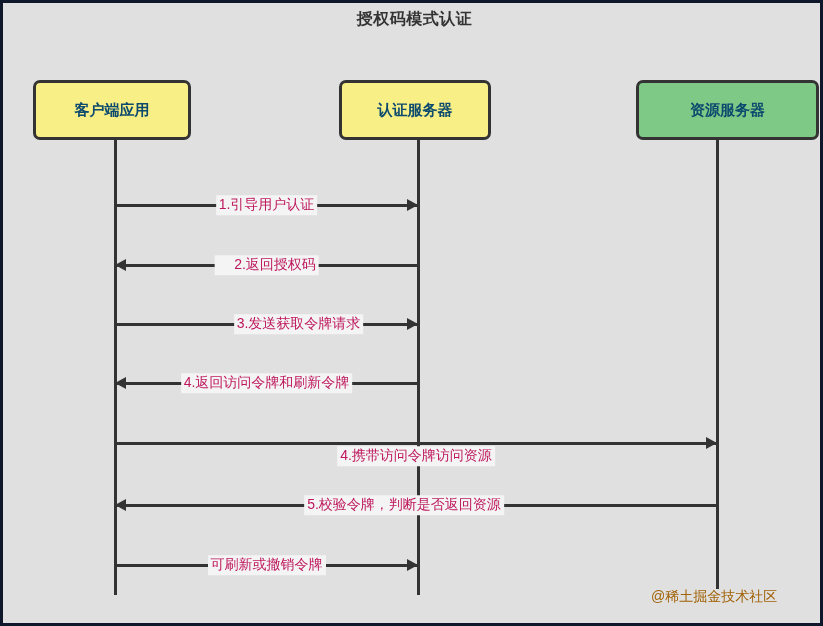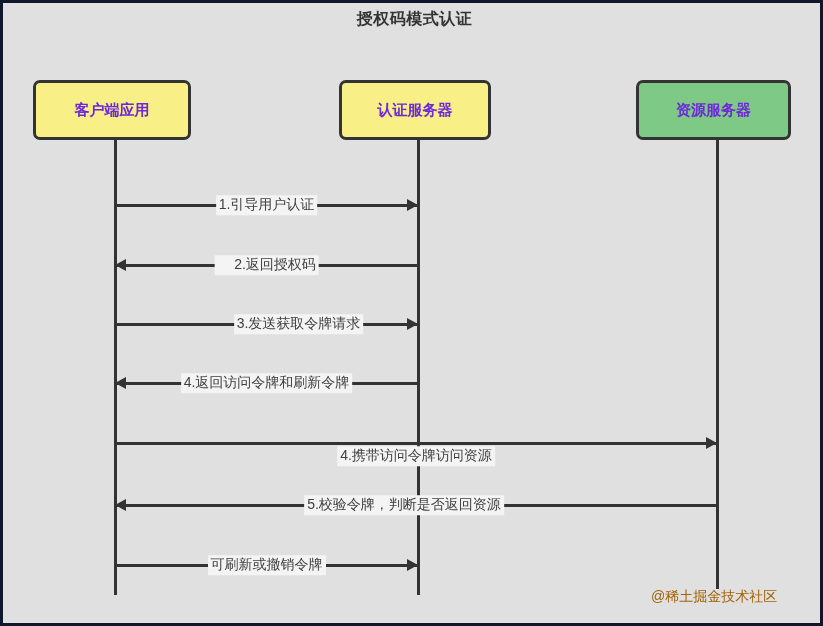--- a/index.html
+++ b/index.html
@@ -35,21 +35,21 @@
   .participant-box {
     position: absolute;
     box-sizing: border-box;
     border: 3px solid #333333;
     border-radius: 7px;
     display: flex;
     align-items: center;
     justify-content: center;
     font-size: 15px;
     font-weight: bold;
-    color: #6d28d9;
+    color: #0c4a6e;
   }
   .lifeline {
     position: absolute;
     width: 3px;
     background: #333333;
   }
   .msg-line {
     position: absolute;
     height: 3px;
     background: #333333;
@@ -66,21 +66,21 @@
   }
   .msg-arrow.left {
     border-right: 11px solid #333333;
   }
   .msg-label {
     position: absolute;
     transform: translate(-50%, -50%);
     background: #f4f4f4;
     padding: 1px 3px;
     font-size: 14px;
-    color: #404040;
+    color: #be185d;
     white-space: nowrap;
     line-height: 1.25;
   }
   #watermark {
     position: absolute;
     font-size: 14px;
     color: #a16207;
     white-space: nowrap;
   }
 </style>
@@ -91,21 +91,21 @@
 
   <div id="diagram-title">授权码模式认证</div>
 
   <div id="participants-layer">
       <div class="participant-box" style="left: 30px; top: 77px; width: 158px; height: 60px; background: rgb(248, 239, 134);">
         <span>客户端应用</span>
       </div>
       <div class="participant-box" style="left: 336px; top: 77px; width: 152px; height: 60px; background: rgb(248, 239, 134);">
         <span>认证服务器</span>
       </div>
-      <div class="participant-box" style="left: 633px; top: 77px; width: 155px; height: 60px; background: rgb(126, 201, 134);">
+      <div class="participant-box" style="left: 633px; top: 77px; width: 183px; height: 60px; background: rgb(126, 201, 134);">
         <span>资源服务器</span>
       </div>
     </div>
   <div id="lifelines-layer">
       <div class="lifeline" style="left: 111px; top: 137px; height: 455px;"></div>
       <div class="lifeline" style="left: 414px; top: 137px; height: 455px;"></div>
       <div class="lifeline" style="left: 713px; top: 137px; height: 449px;"></div>
     </div>
   <div id="messages-layer">
       <div class="msg-line" style="left: 112px; top: 201px; width: 303px;"></div>

